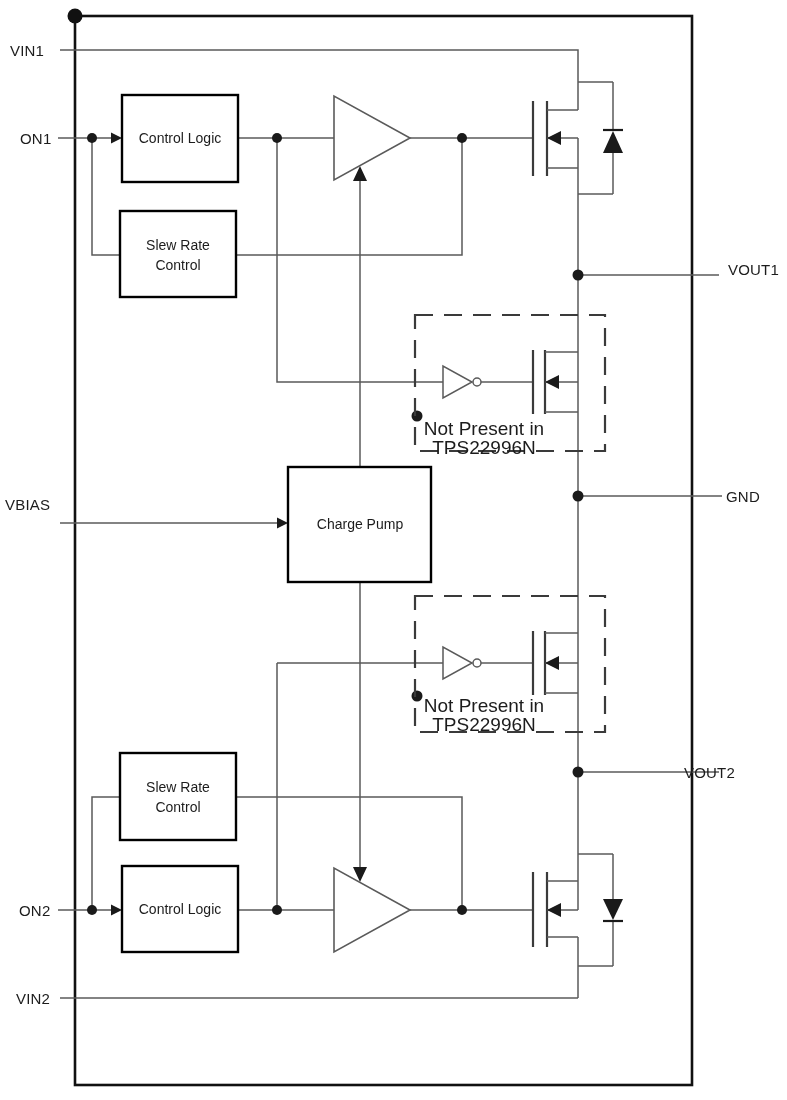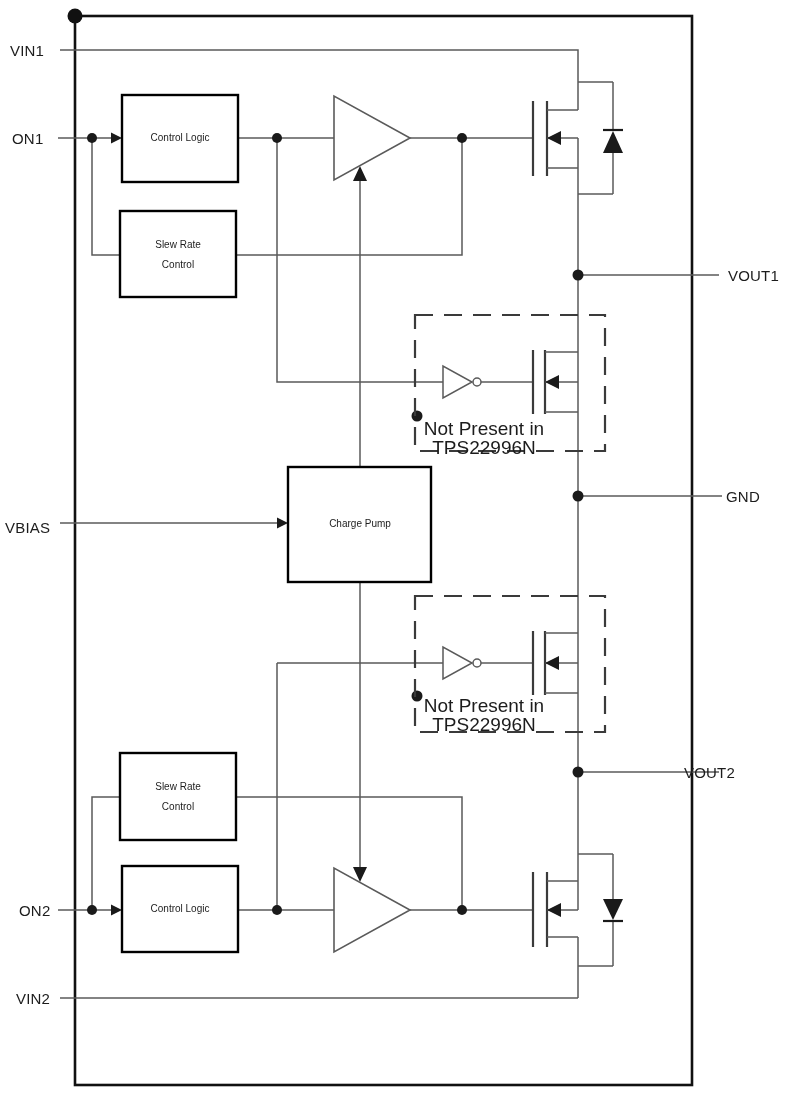--- a/index.html
+++ b/index.html
@@ -1,21 +1,21 @@
 <!DOCTYPE html>
 <html><head>
 <meta charset="utf-8">
 <style>
   html,body{margin:0;padding:0;background:#ffffff;}
   #stage{position:relative;width:787px;height:1100px;background:#ffffff;
          font-family:"Liberation Sans", sans-serif;color:#1c1c1c;overflow:hidden;}
   #wires{position:absolute;left:0;top:0;}
   .lbl{position:absolute;font-size:15px;line-height:15px;white-space:nowrap;
        transform:translateY(-50%);letter-spacing:0.2px;}
-  .clbl{position:absolute;font-size:10px;line-height:20px;white-space:nowrap;
+  .clbl{position:absolute;font-size:14px;line-height:20px;white-space:nowrap;
         transform:translate(-50%,-50%);text-align:center;}
   .note{font-size:19px;line-height:19px;}
   .clbl span{display:block;}
 </style>
 </head>
 <body>
 
 <div id="stage">
 
 <svg id="wires" width="787" height="1100" viewBox="0 0 787 1100">
@@ -159,25 +159,25 @@
   <g fill="#ffffff" stroke="#000000" stroke-width="2.4">
     <rect x="122" y="95" width="116" height="87"></rect>
     <rect x="120" y="211" width="116" height="86"></rect>
     <rect x="288" y="467" width="143" height="115"></rect>
     <rect x="120" y="753" width="116" height="87"></rect>
     <rect x="122" y="866" width="116" height="86"></rect>
   </g>
 </svg>
 
   <div class="lbl" style="left:10px;top:50px">VIN1</div>
-  <div class="lbl" style="left:12px;top:138px">ON1</div>
-  <div class="lbl" style="left:5px;top:527px">VBIAS</div>
+  <div class="lbl" style="left:20px;top:138px">ON1</div>
+  <div class="lbl" style="left:5px;top:504px">VBIAS</div>
   <div class="lbl" style="left:19px;top:910px">ON2</div>
   <div class="lbl" style="left:16px;top:998px">VIN2</div>
-  <div class="lbl" style="left:728px;top:275px">VOUT1</div>
+  <div class="lbl" style="left:728px;top:269px">VOUT1</div>
   <div class="lbl" style="left:726px;top:496px">GND</div>
   <div class="lbl" style="left:684px;top:772px">VOUT2</div>
 
   <div class="clbl" style="left:180px;top:138px">Control Logic</div>
 
   <div class="clbl" style="left:178px;top:255px">
     <span>Slew Rate</span>
     <span>Control</span>
   </div>
 

